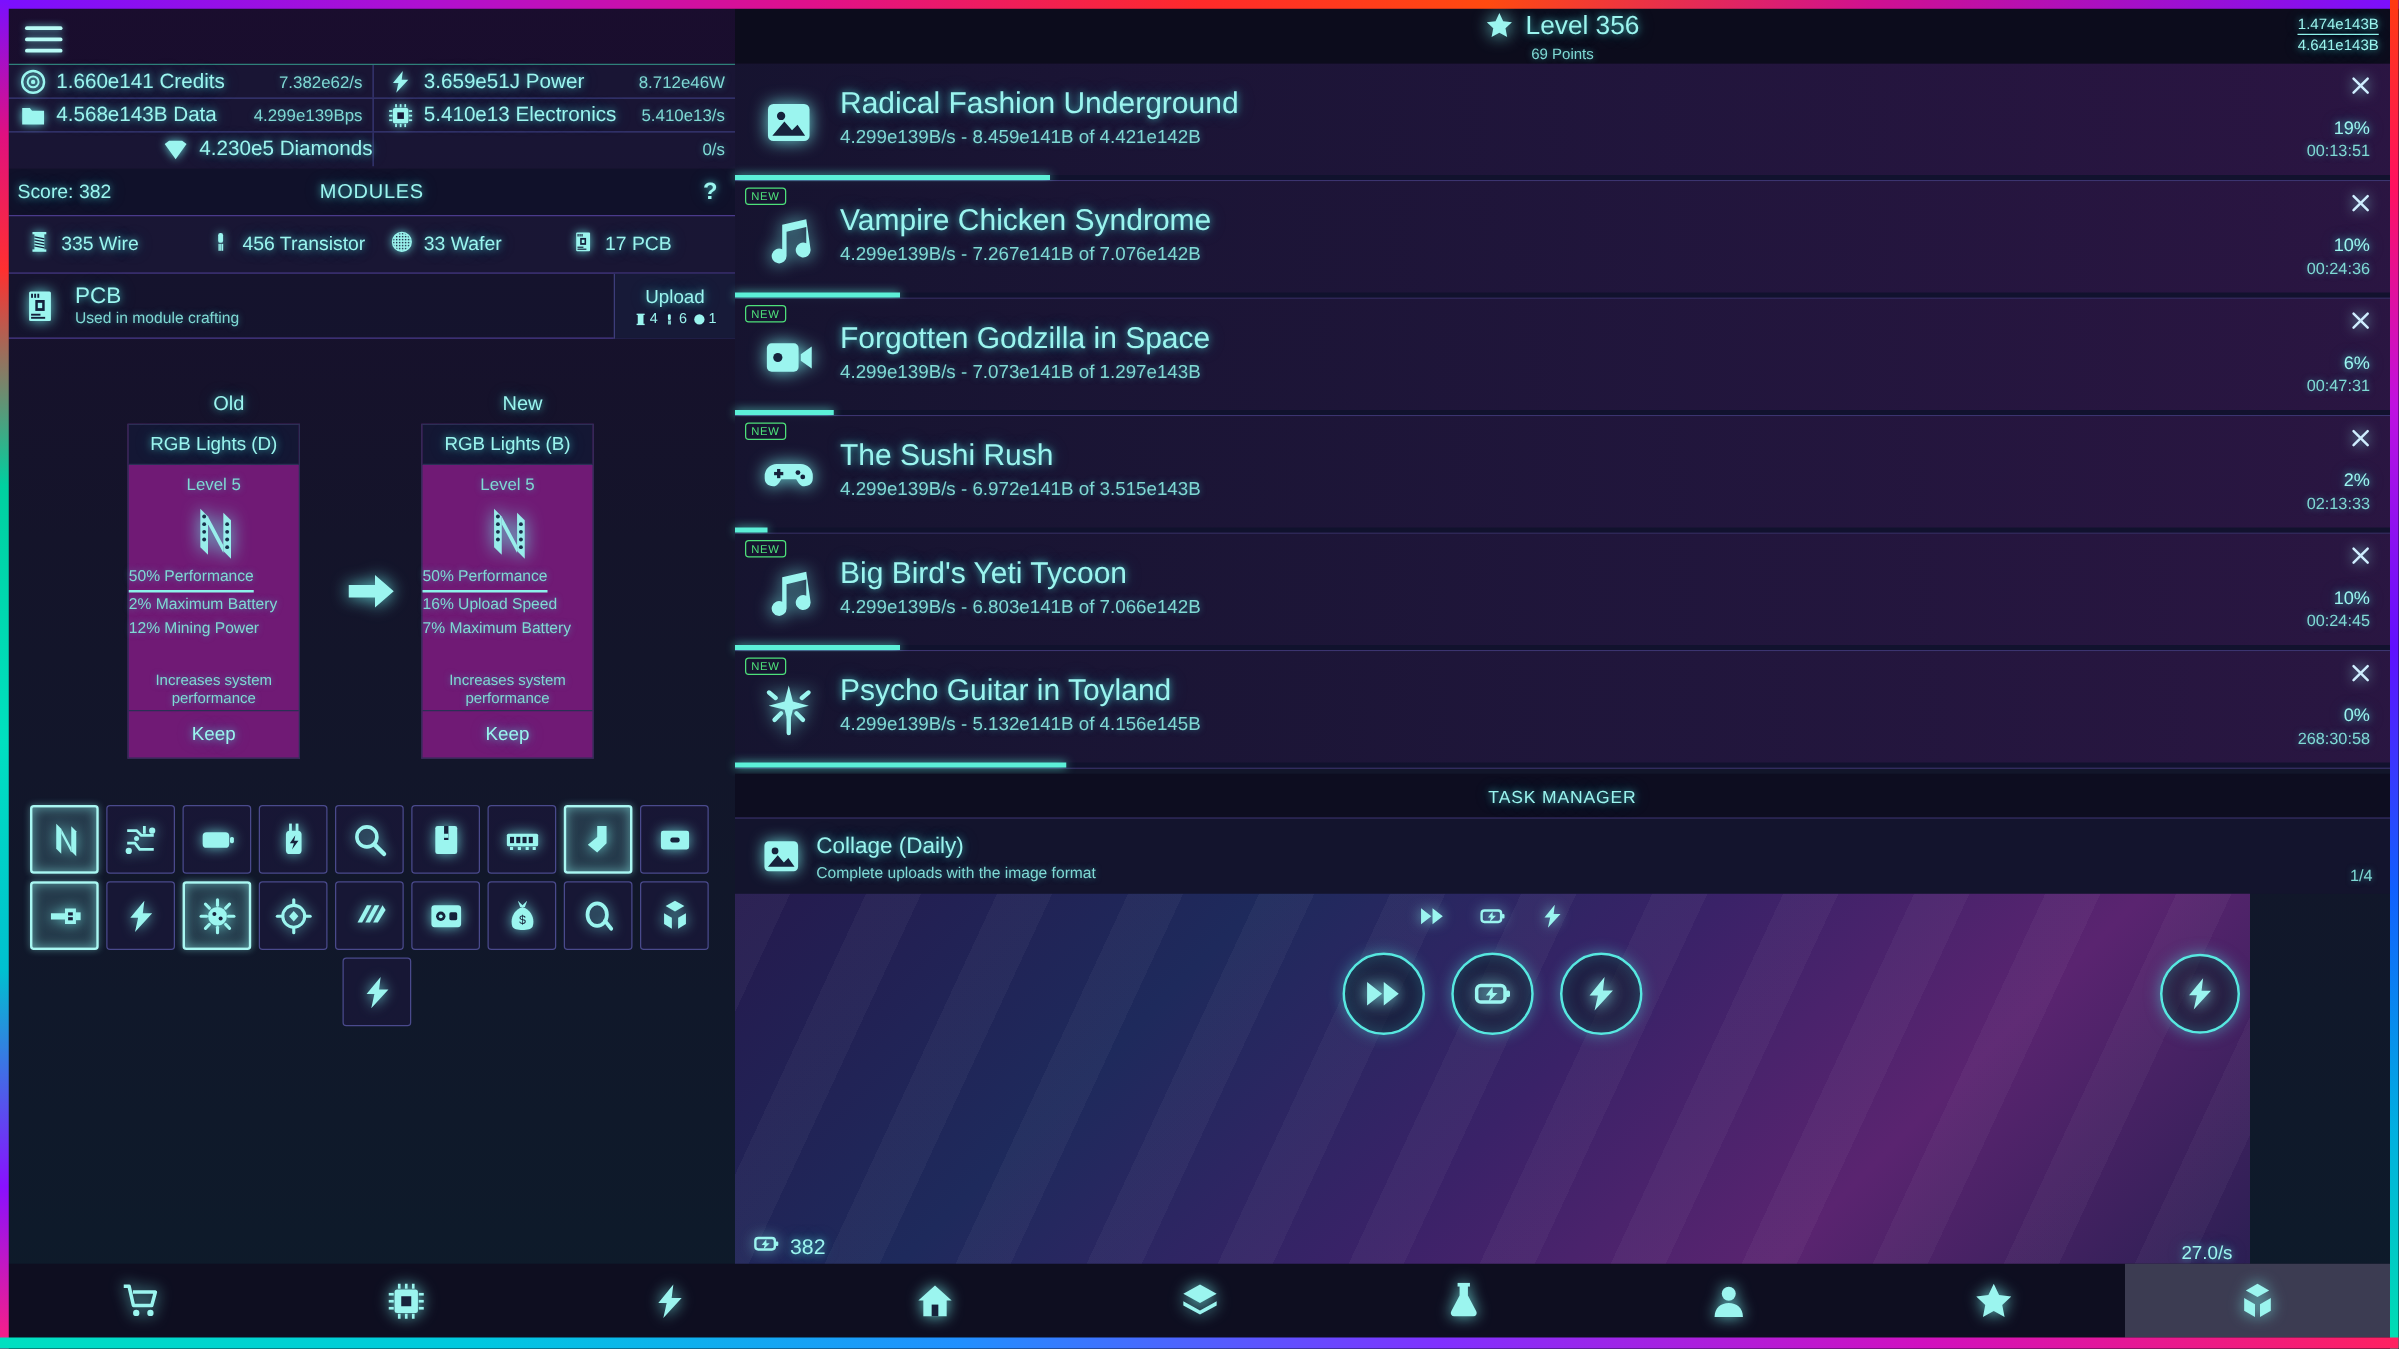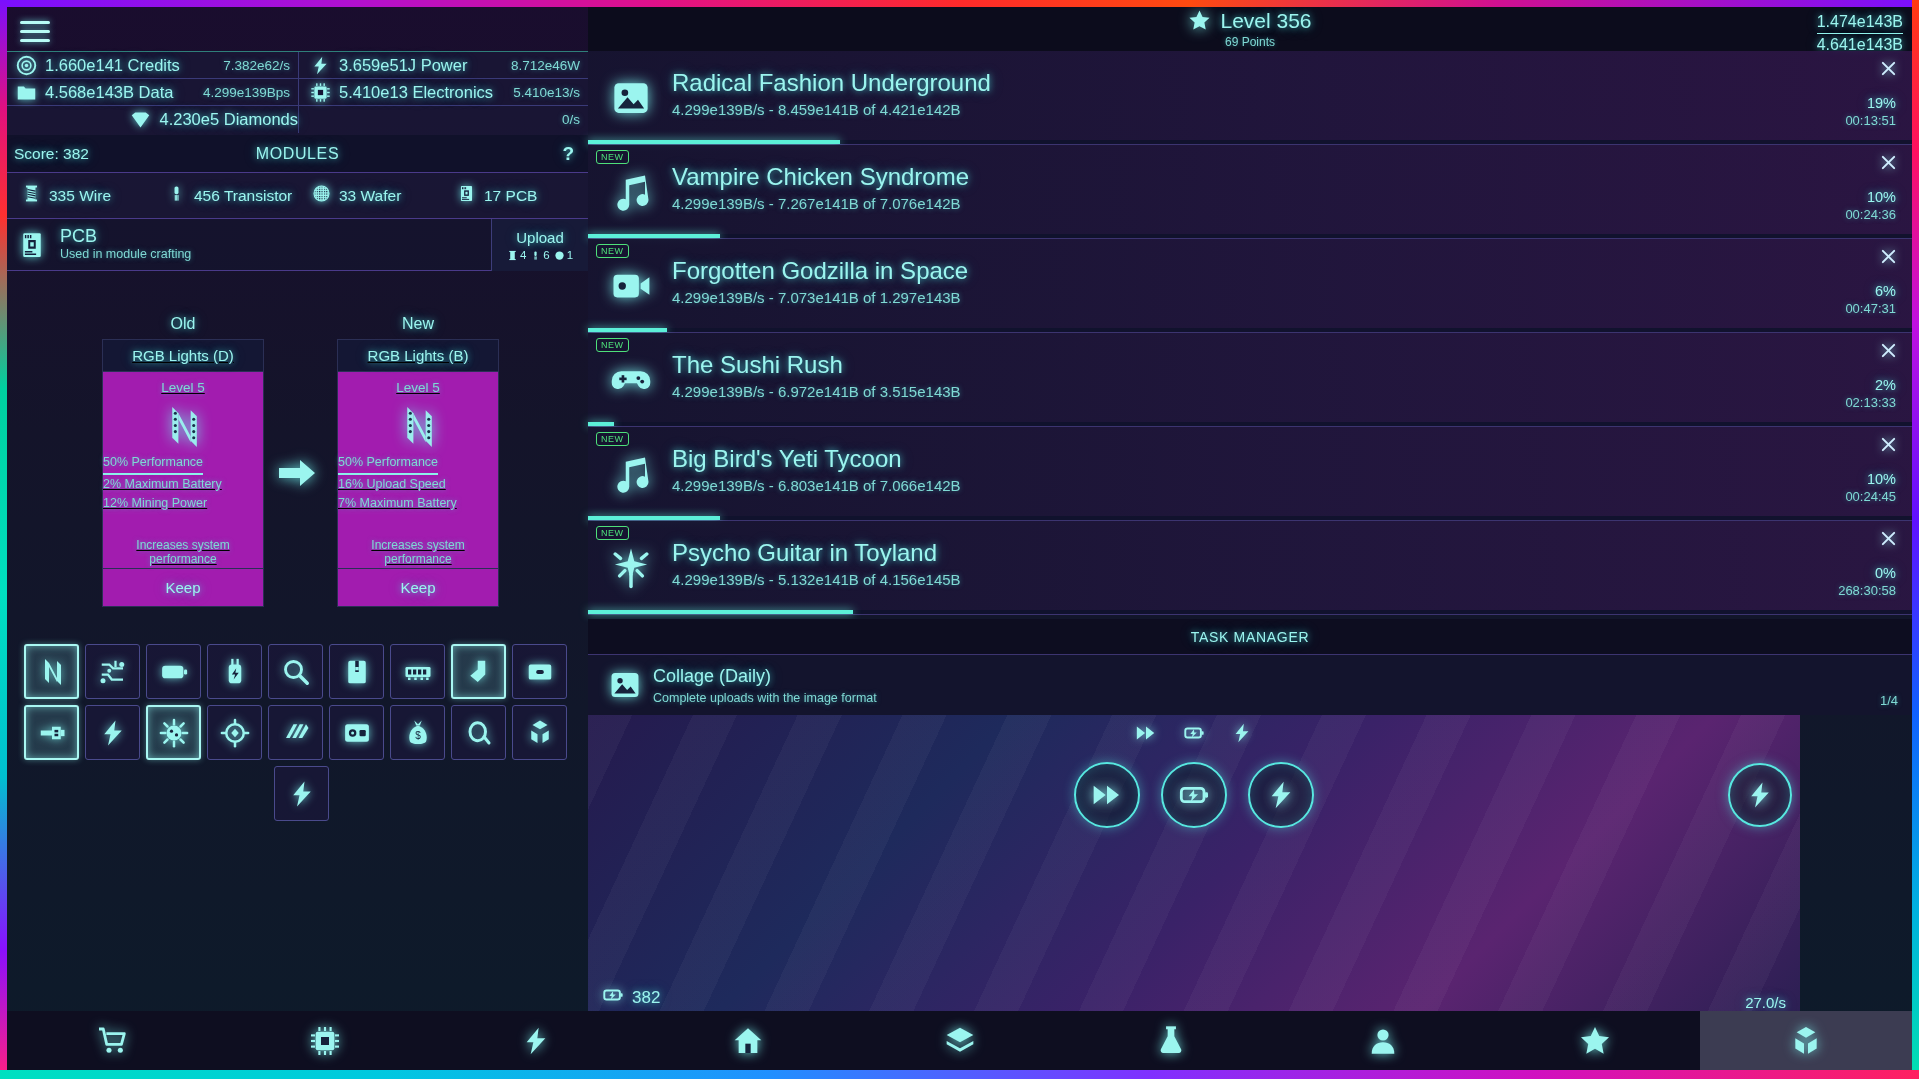--- a/index.html
+++ b/index.html
@@ -110,22 +110,22 @@
   }
   #craft-btn .lbl { font-size:15px; }
   #craft-btn .costs { display:flex; align-items:center; gap:4px; margin-top:3px; }
   #craft-btn .costs i { display:flex; align-items:center; gap:2px; font-size:11.5px; color:#9bf5ef; font-style:normal; }
   #craft-btn .costs svg { width:11px; height:11px; }
 
   
   #compare { position:absolute; left:0; top:264px; width:581px; height:358px; }
   .col-lbl { position:absolute; top:44px; font-size:16px; text-align:center; width:162px; }
   .mod-card {
-    position:absolute; top:68px; width:162px; height:268px;
-    background:#a21caf; border:1px solid #2b2f55;text-decoration:underline;
+    position:absolute; top:68px; width:138px; height:268px;
+    background:#701a75; border:1px solid #2b2f55;
   }
   .mod-head {
     height:32px; display:flex; align-items:center; justify-content:center;
     font-size:15px; background:#141734; border-bottom:1px solid #2b2f55;
   }
   .mod-lvl { text-align:center; font-size:13.5px; margin-top:8px; }
   .mod-icon { display:flex; justify-content:center; margin-top:9px; height:48px; }
   .mod-icon svg { width:38px; height:46px; filter: drop-shadow(0 0 7px rgba(110,240,235,.95)); }
   .mod-stats { }
   .mod-stats .st { font-size:12.5px; line-height:1.52; }
@@ -162,21 +162,21 @@
   }
   #level-wrap {
     position:absolute; left:0; width:1324px; top:2px;
     display:flex; flex-direction:column; align-items:center;
   }
   #level-line { display:flex; align-items:flex-start; gap:9px; }
   #level-line svg { width:23px; height:23px; filter: drop-shadow(0 0 7px rgba(120,240,235,.95)); }
   #level-text { font-size:21px; }
   #points-text { font-size:12px; margin-top:-1px; }
   #hdr-right { position:absolute; right:9px; top:4px; text-align:right; }
-  #hdr-right div { font-size:16px; line-height:1.35;margin-left:21px; }
+  #hdr-right div { font-size:12px; line-height:1.35;margin-left:21px; }
   #hdr-right .u { border-bottom:1px solid #9bf5ef; display:inline-block; }
 
   
   #uploads { position:absolute; left:0; top:44px; width:1324px; height:568px; }
   .upl {
     position:relative; height:94px; border-bottom:1px solid #3c3470;
     background:linear-gradient(90deg, rgba(22,20,48,.92) 0%, rgba(34,22,62,.88) 55%, rgba(46,22,70,.84) 100%);
   }
   .upl .bar-track {
     position:absolute; left:0; bottom:0; width:100%; height:4px; background:rgba(16,18,44,.9);

